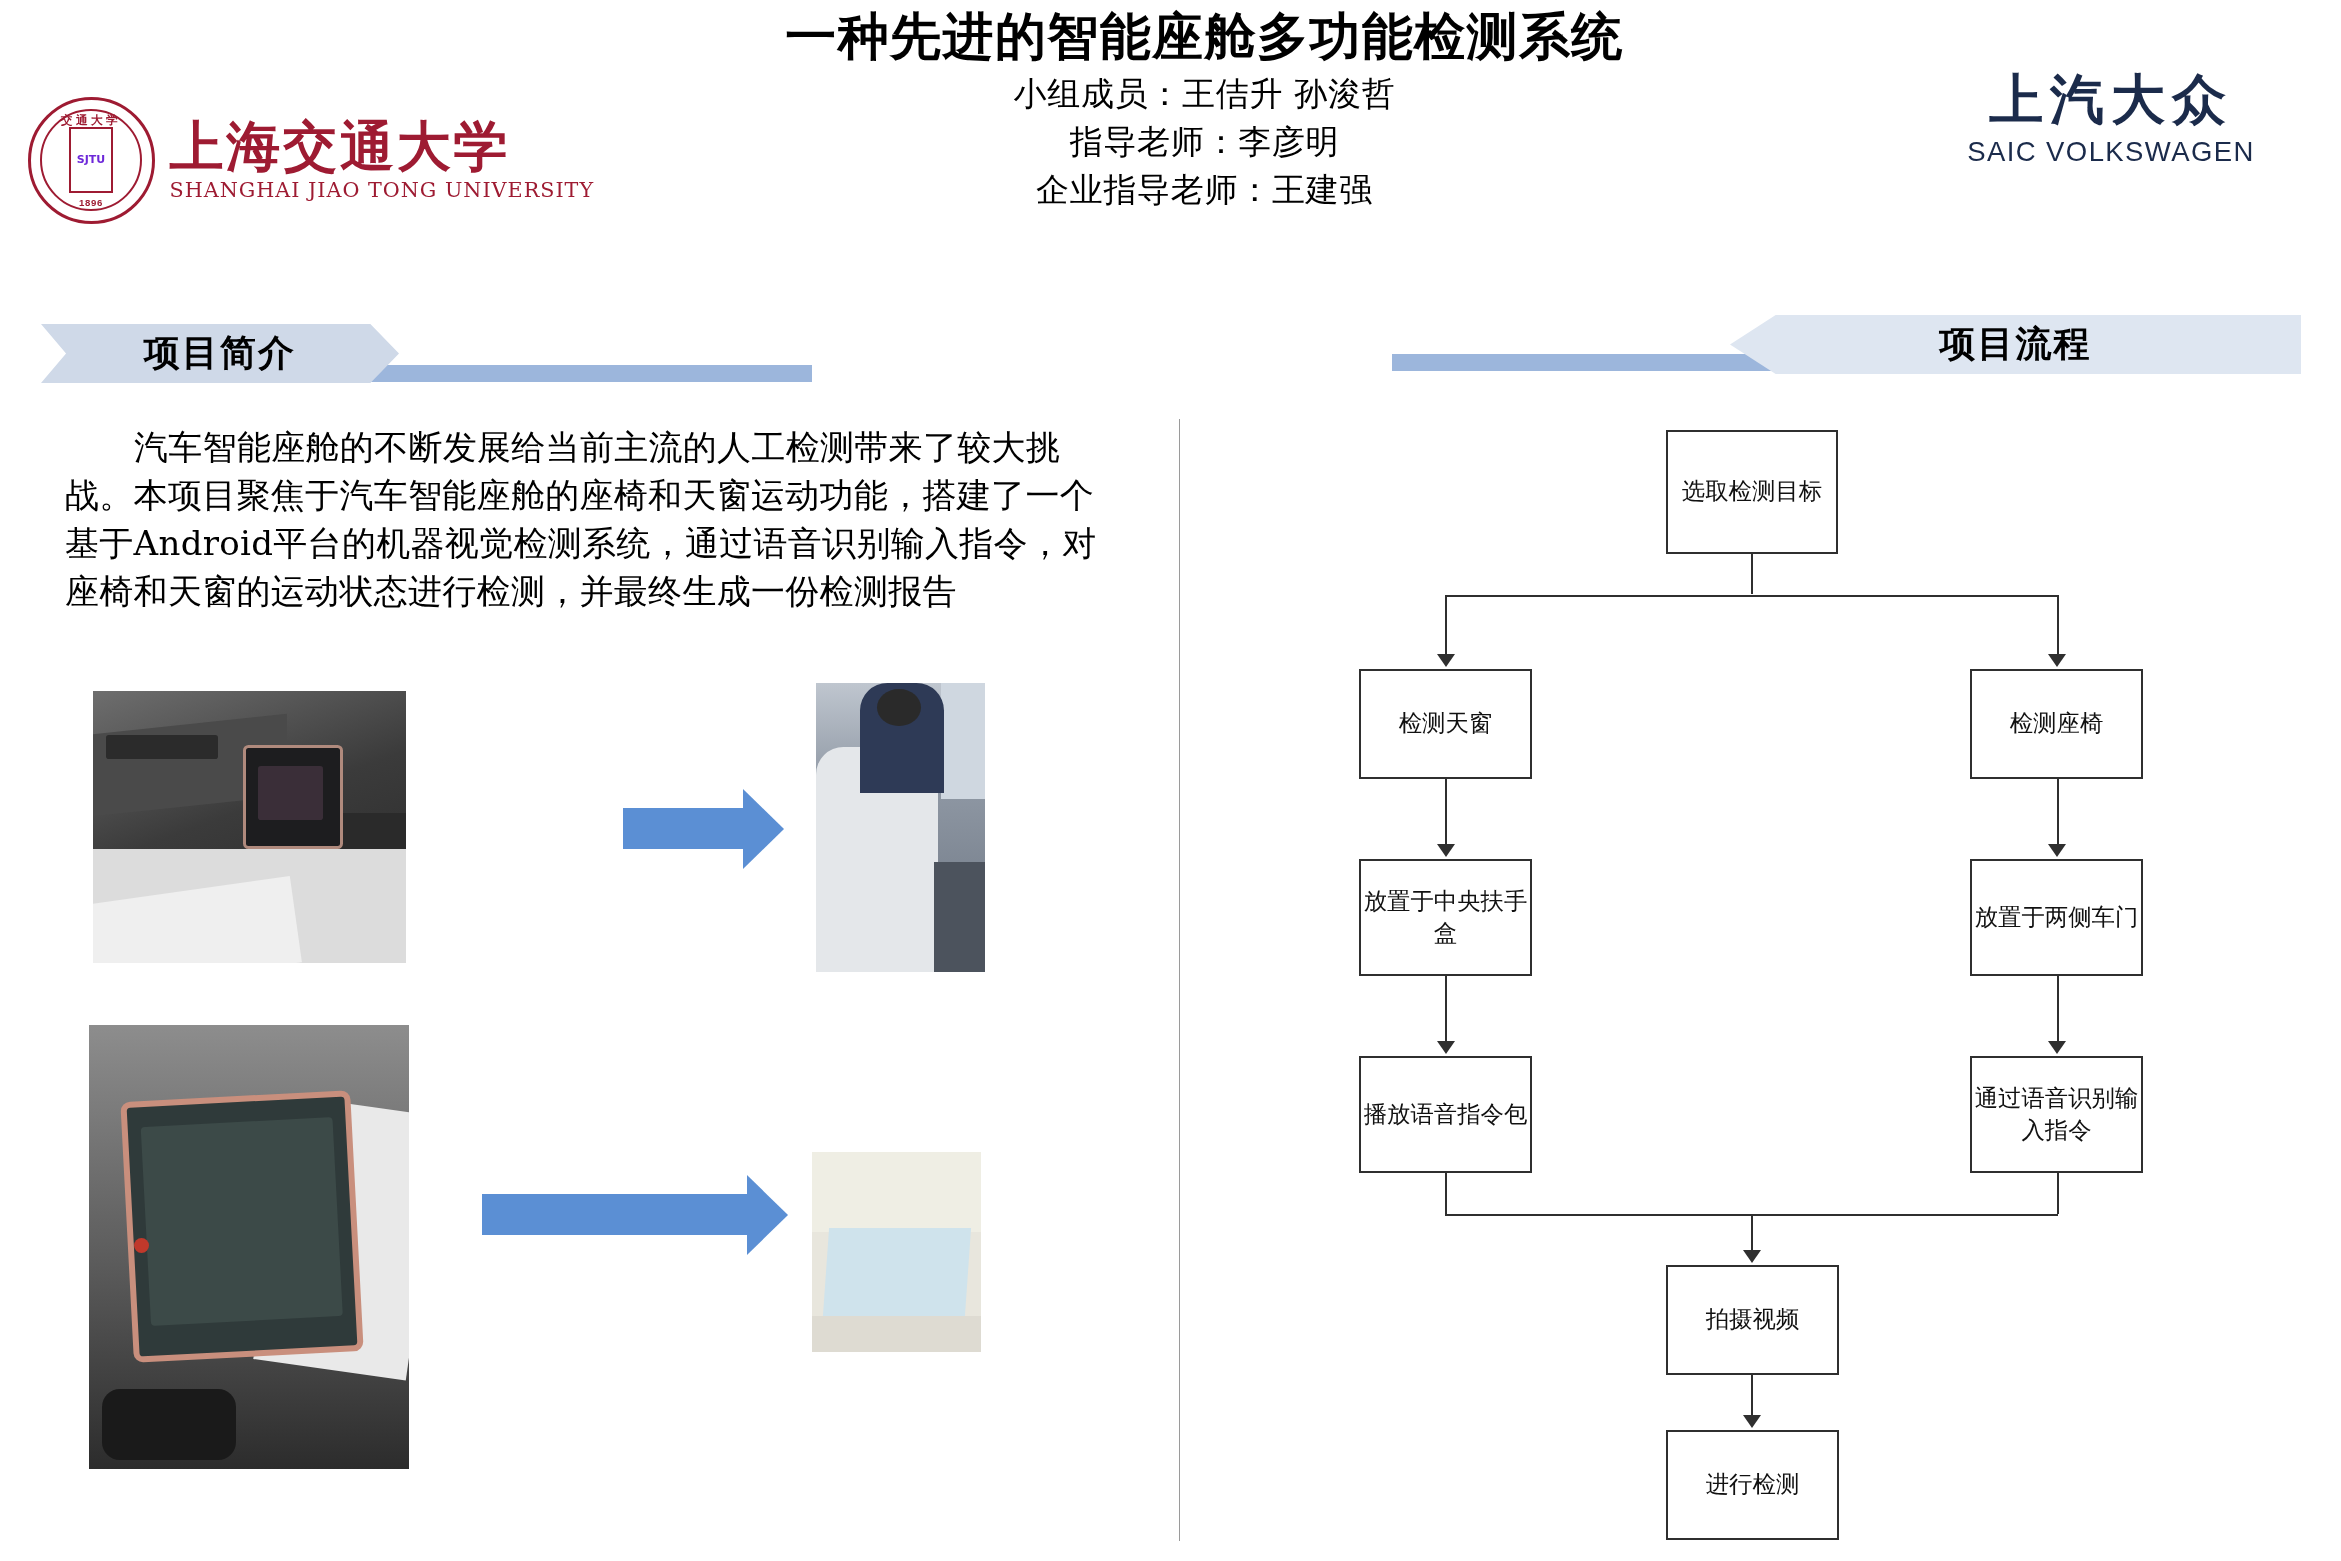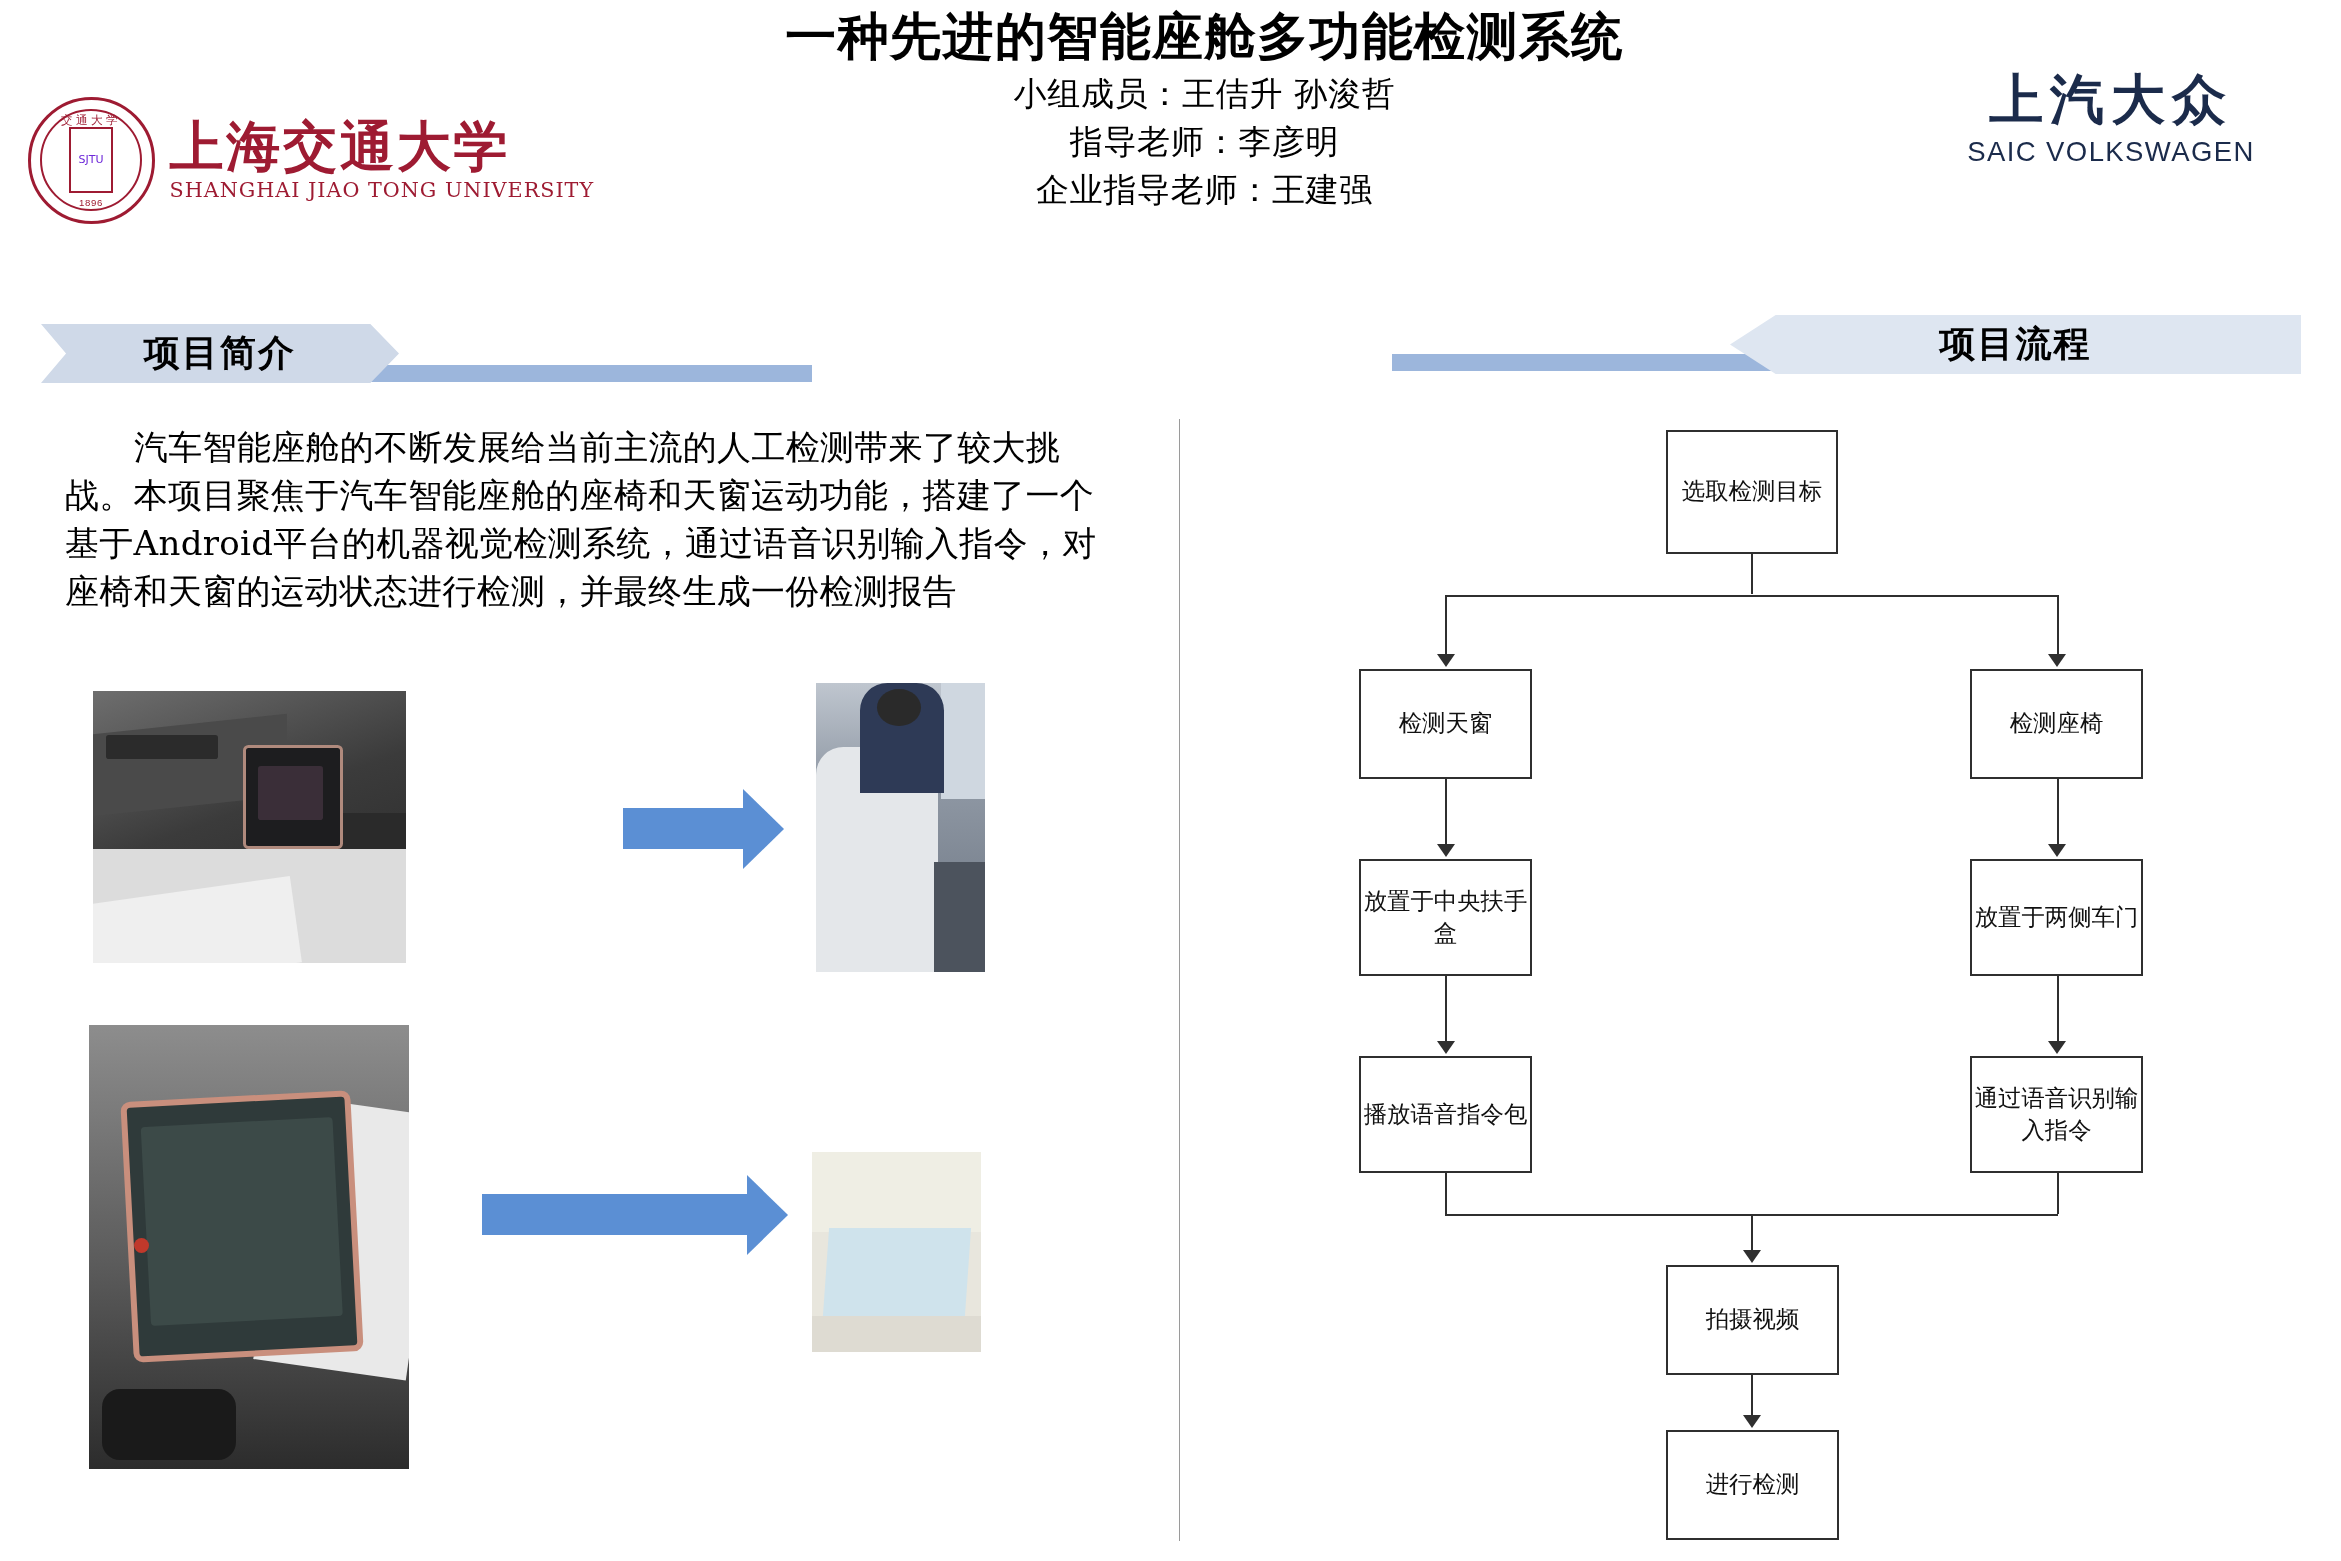--- a/index.html
+++ b/index.html
@@ -33,20 +33,21 @@
   .sjtu-seal {
     width: 127px;
     height: 127px;
     border-radius: 50%;
     border: 3.4px solid #9e1b32;
     box-sizing: border-box;
     position: relative;
     flex: 0 0 auto;
     margin-right: 15px;
     background: #fff;
+    font-weight: bold;
   }
   .sjtu-seal::before {
     content: "";
     position: absolute;
     left: 9.6px; top: 9.6px; right: 9.6px; bottom: 9.6px;
     border: 2.1px solid #9e1b32;
     border-radius: 50%;
   }
   .sjtu-seal-inner {
     position: absolute;

